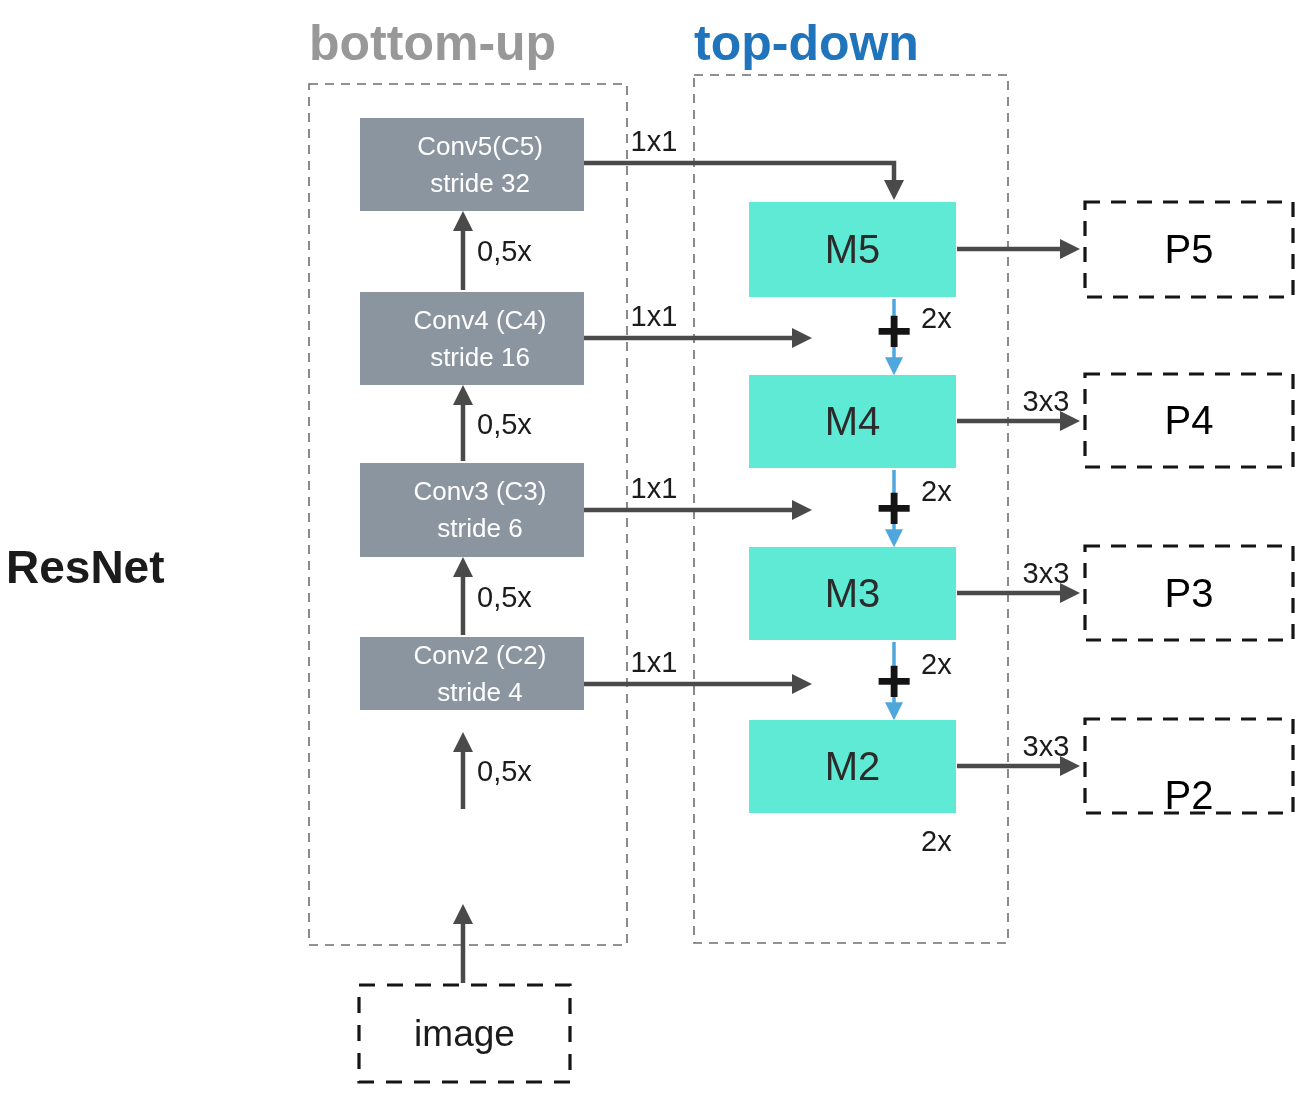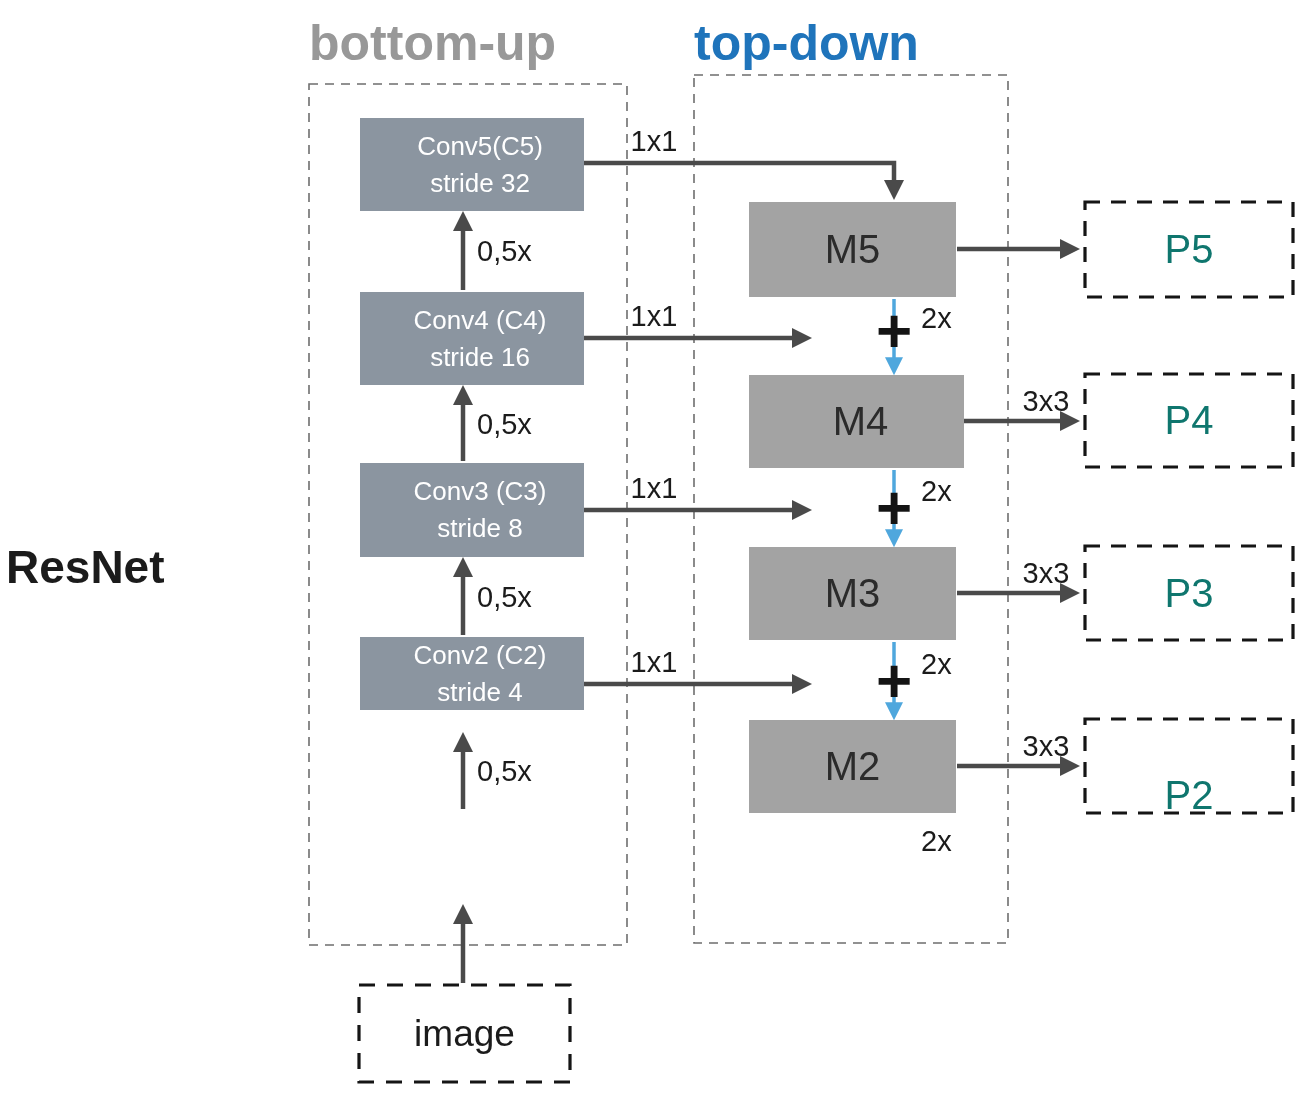--- a/index.html
+++ b/index.html
@@ -12,28 +12,28 @@
   .title{font-size:50px;font-weight:700;text-align:left;line-height:1.1;}
   .title-bu{color:#989898;}
   .title-td{color:#1f74bb;}
   .resnet{font-size:46px;font-weight:700;color:#1b1b1b;}
   .conv-box{
     left:360px;width:208px;height:93px;background:#8b95a0;
     display:flex;flex-direction:column;align-items:center;justify-content:center;
     color:#ffffff;font-size:26px;line-height:37px;text-align:center;padding-left:16px;
   }
   .m-box{
-    left:749px;width:207px;background:#a3a3a3;
+    left:749px;width:207px;background:#5eead4;
     display:flex;align-items:center;justify-content:center;
     color:#2b2b2b;font-size:40px;
   }
   .p-label{
     left:1085px;width:208px;
     display:flex;align-items:center;justify-content:center;
-    color:#0f766e;font-size:40px;
+    color:#000000;font-size:40px;
   }
   .img-label{
     left:359px;top:985px;width:211px;height:97px;
     display:flex;align-items:center;justify-content:center;font-size:37px;
   }
   .lbl{font-size:29px;color:#1b1b1b;line-height:1.1;}
   .lbl-c{text-align:center;}
   .plus{
     left:864px;width:60px;height:50px;
     display:flex;align-items:center;justify-content:center;
@@ -93,21 +93,21 @@
   <div class="abs conv-box" style="top:118px;">
     <div>Conv5(C5)</div>
     <div>stride 32</div>
   </div>
   <div class="abs conv-box" style="top:292px;">
     <div>Conv4 (C4)</div>
     <div>stride 16</div>
   </div>
   <div class="abs conv-box" style="top:463px;height:94px;">
     <div>Conv3 (C3)</div>
-    <div>stride 8</div>
+    <div>stride 6</div>
   </div>
   <div class="abs conv-box" style="top:637px;height:73px;">
     <div>Conv2 (C2)</div>
     <div>stride 4</div>
   </div>
 
   <div class="abs img-label">image</div>
 
   <div class="abs lbl" style="left:477px;top:236px;">0,5x</div>
   <div class="abs lbl" style="left:477px;top:409px;">0,5x</div>
@@ -115,21 +115,21 @@
   <div class="abs lbl" style="left:477px;top:756px;">0,5x</div>
 
   <div class="abs lbl lbl-c" style="left:612px;top:126px;width:84px;">1x1</div>
   <div class="abs lbl lbl-c" style="left:612px;top:301px;width:84px;">1x1</div>
   <div class="abs lbl lbl-c" style="left:612px;top:473px;width:84px;">1x1</div>
   <div class="abs lbl lbl-c" style="left:612px;top:647px;width:84px;">1x1</div>
 
   <div class="abs m-box" style="top:202px;height:95px;">
     <span>M5</span>
   </div>
-  <div class="abs m-box" style="top:375px;height:93px;padding-left:8px;">
+  <div class="abs m-box" style="top:375px;height:93px;">
     <span>M4</span>
   </div>
   <div class="abs m-box" style="top:547px;height:93px;">
     <span>M3</span>
   </div>
   <div class="abs m-box" style="top:720px;height:93px;">
     <span>M2</span>
   </div>
 
   <div class="abs plus" style="top:305px;">+</div>

